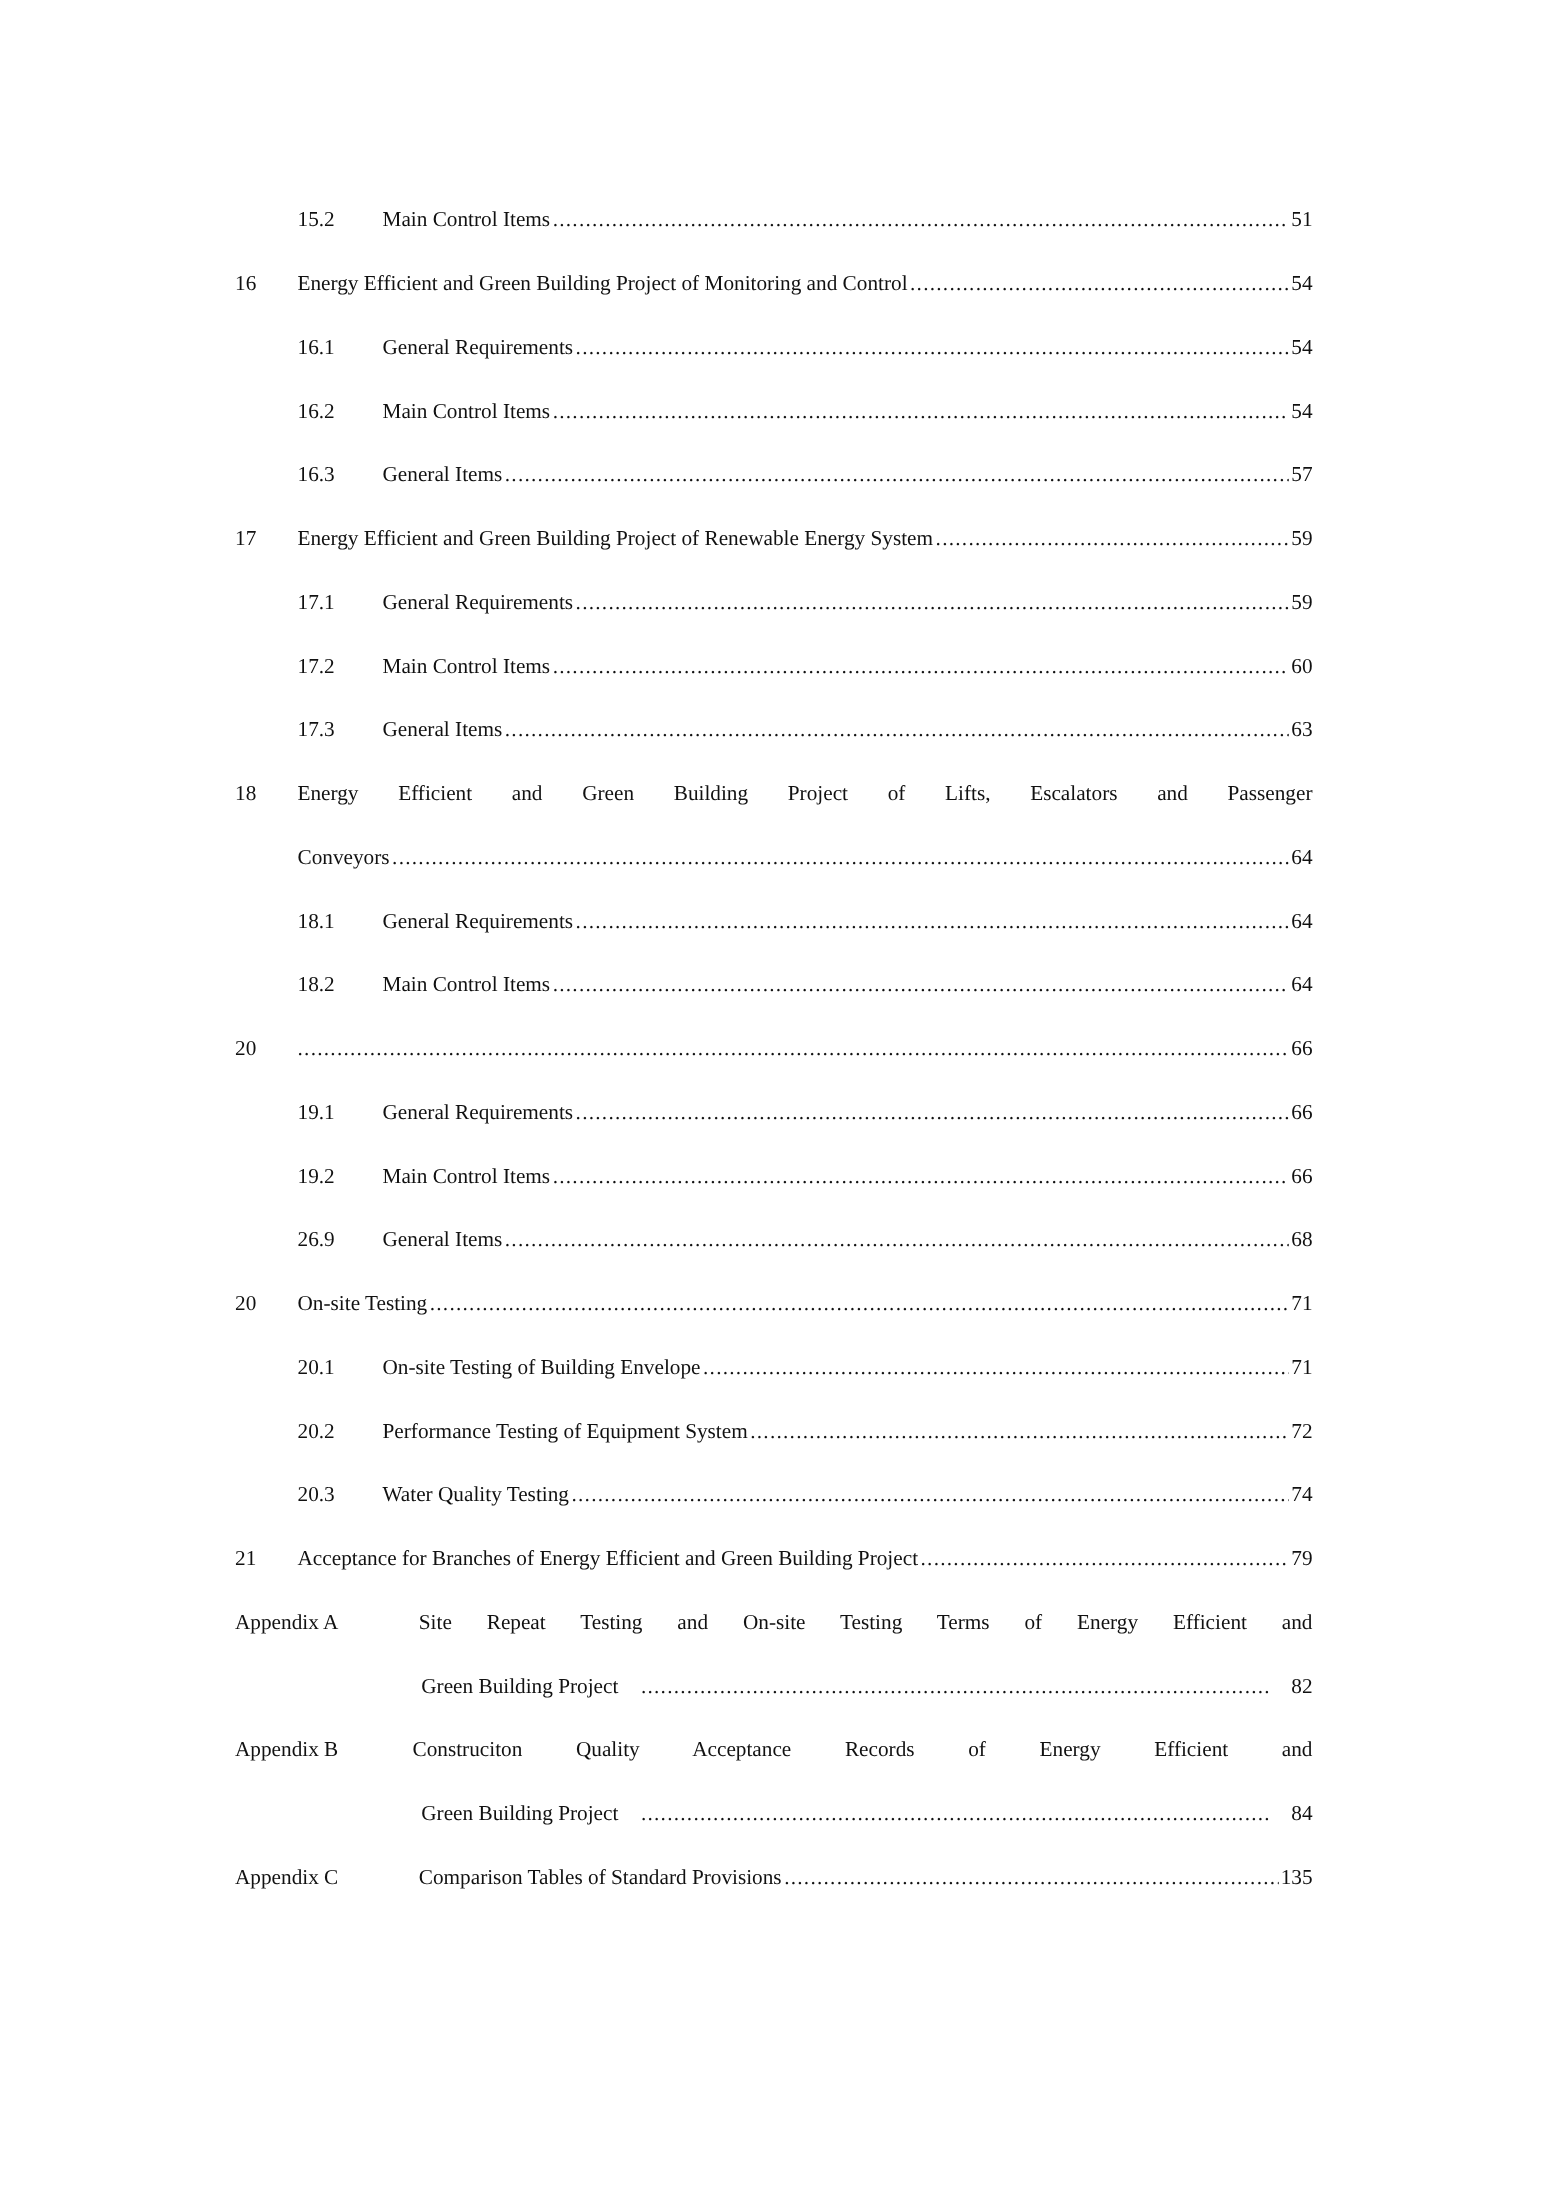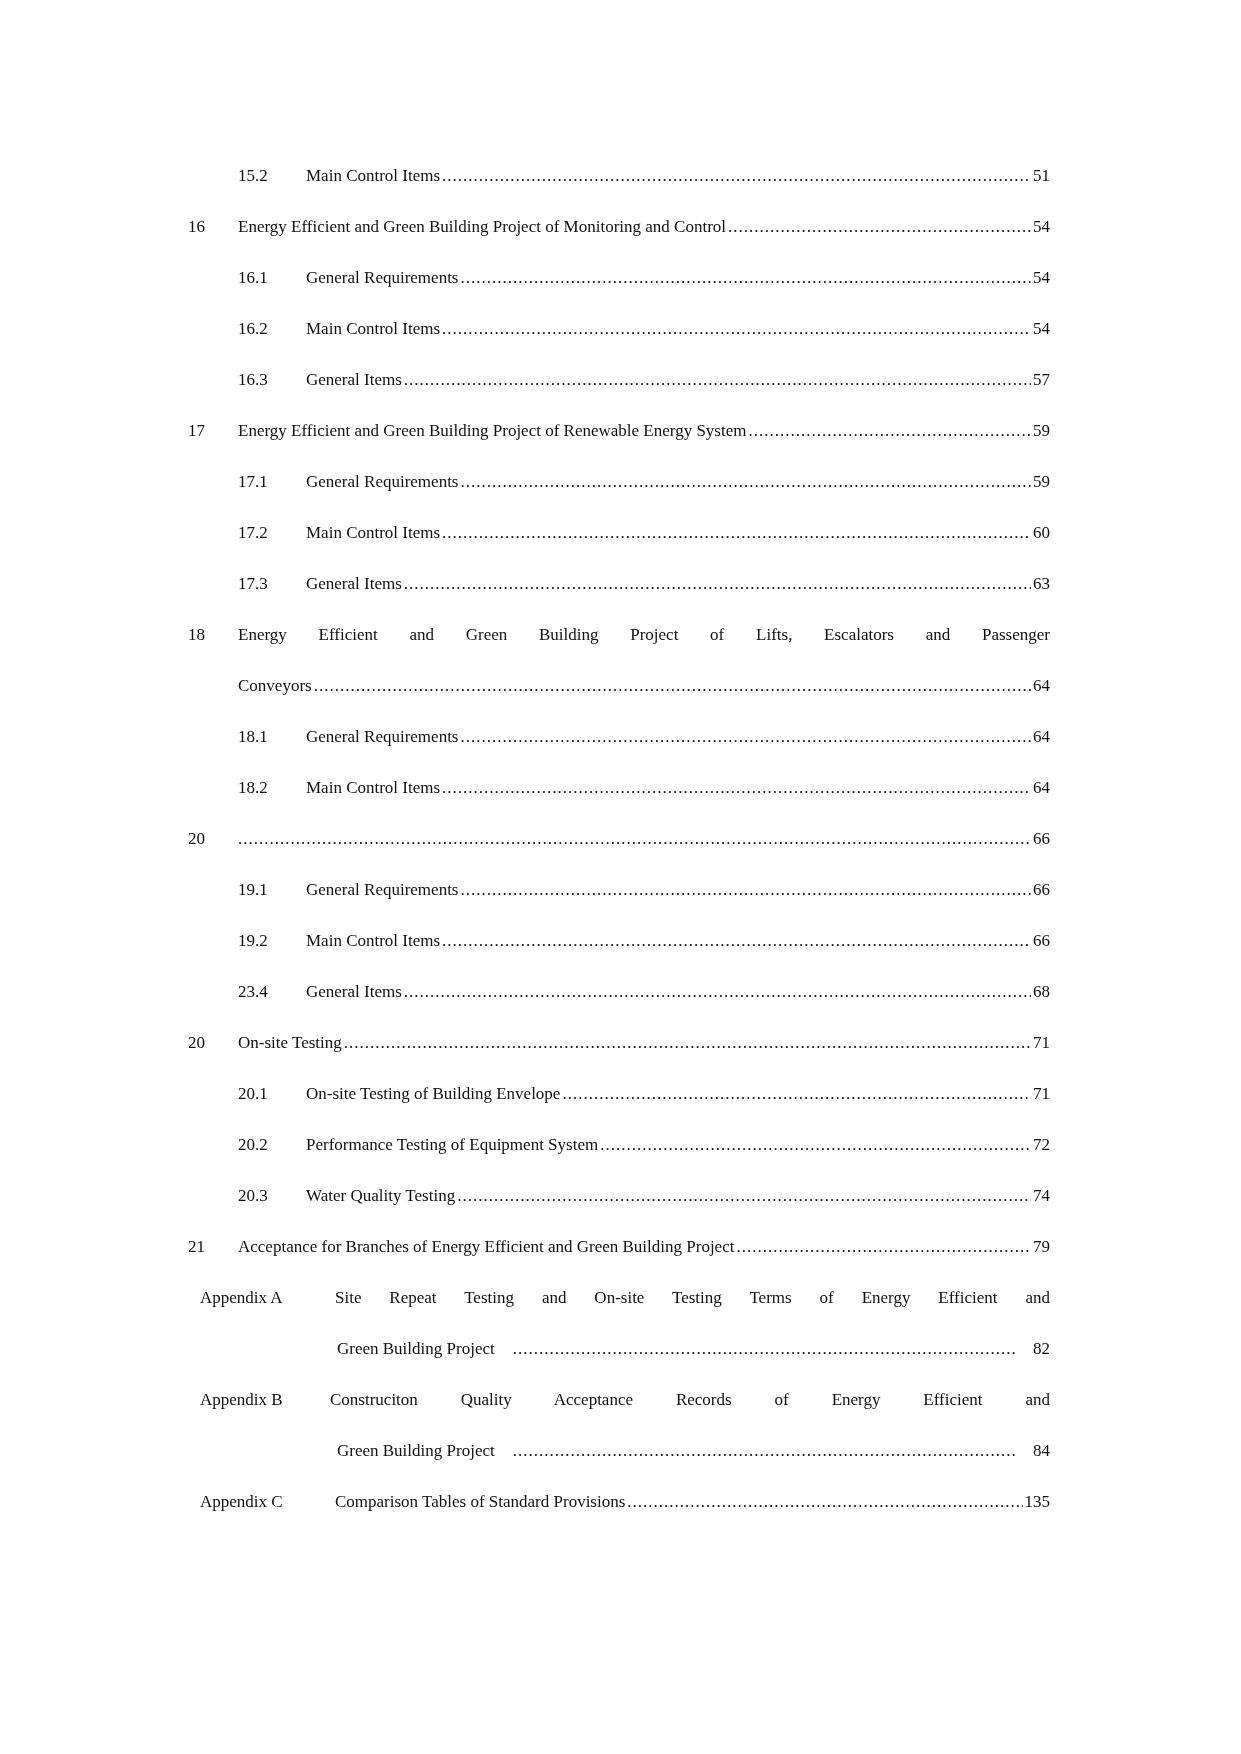--- a/index.html
+++ b/index.html
@@ -12,21 +12,21 @@
   .title { background:#fff; padding-right:2px; }
   .dots { flex:1; overflow:hidden; white-space:nowrap; letter-spacing:1px; }
   .dots::before { content:"......................................................................................................................................................................................................................"; }
   .page { padding-left:2px; }
   .lv1 .num { left:0; }
   .lv1 .entry { left:50px; }
   .lv2 .num { left:50px; }
   .lv2 .entry { left:118px; }
   .cont .entry { left:50px;font-family:Liberation Serif, serif; }
   .just .entry { text-align:justify; text-align-last:justify; display:block; }
-  .app .num { left:12px; }
+  .app .num { left:0; }
   .app .entry { left:147px; }
   .appcont .entry { left:149px;gap:16px; }
 </style>
 </head>
 <body>
 
 <div class="toc">
   <div class="line lv2">
       <span class="num">15.2</span>
       <span class="entry">
@@ -143,21 +143,21 @@
     </div>
   <div class="line lv2">
       <span class="num">19.2</span>
       <span class="entry">
         <span class="title">Main Control Items</span>
         <span class="dots"></span>
         <span class="page">66</span>
       </span>
     </div>
   <div class="line lv2">
-      <span class="num">23.4</span>
+      <span class="num">26.9</span>
       <span class="entry">
         <span class="title">General Items</span>
         <span class="dots"></span>
         <span class="page">68</span>
       </span>
     </div>
   <div class="line lv1">
       <span class="num">20</span>
       <span class="entry">
         <span class="title">On-site Testing</span>

